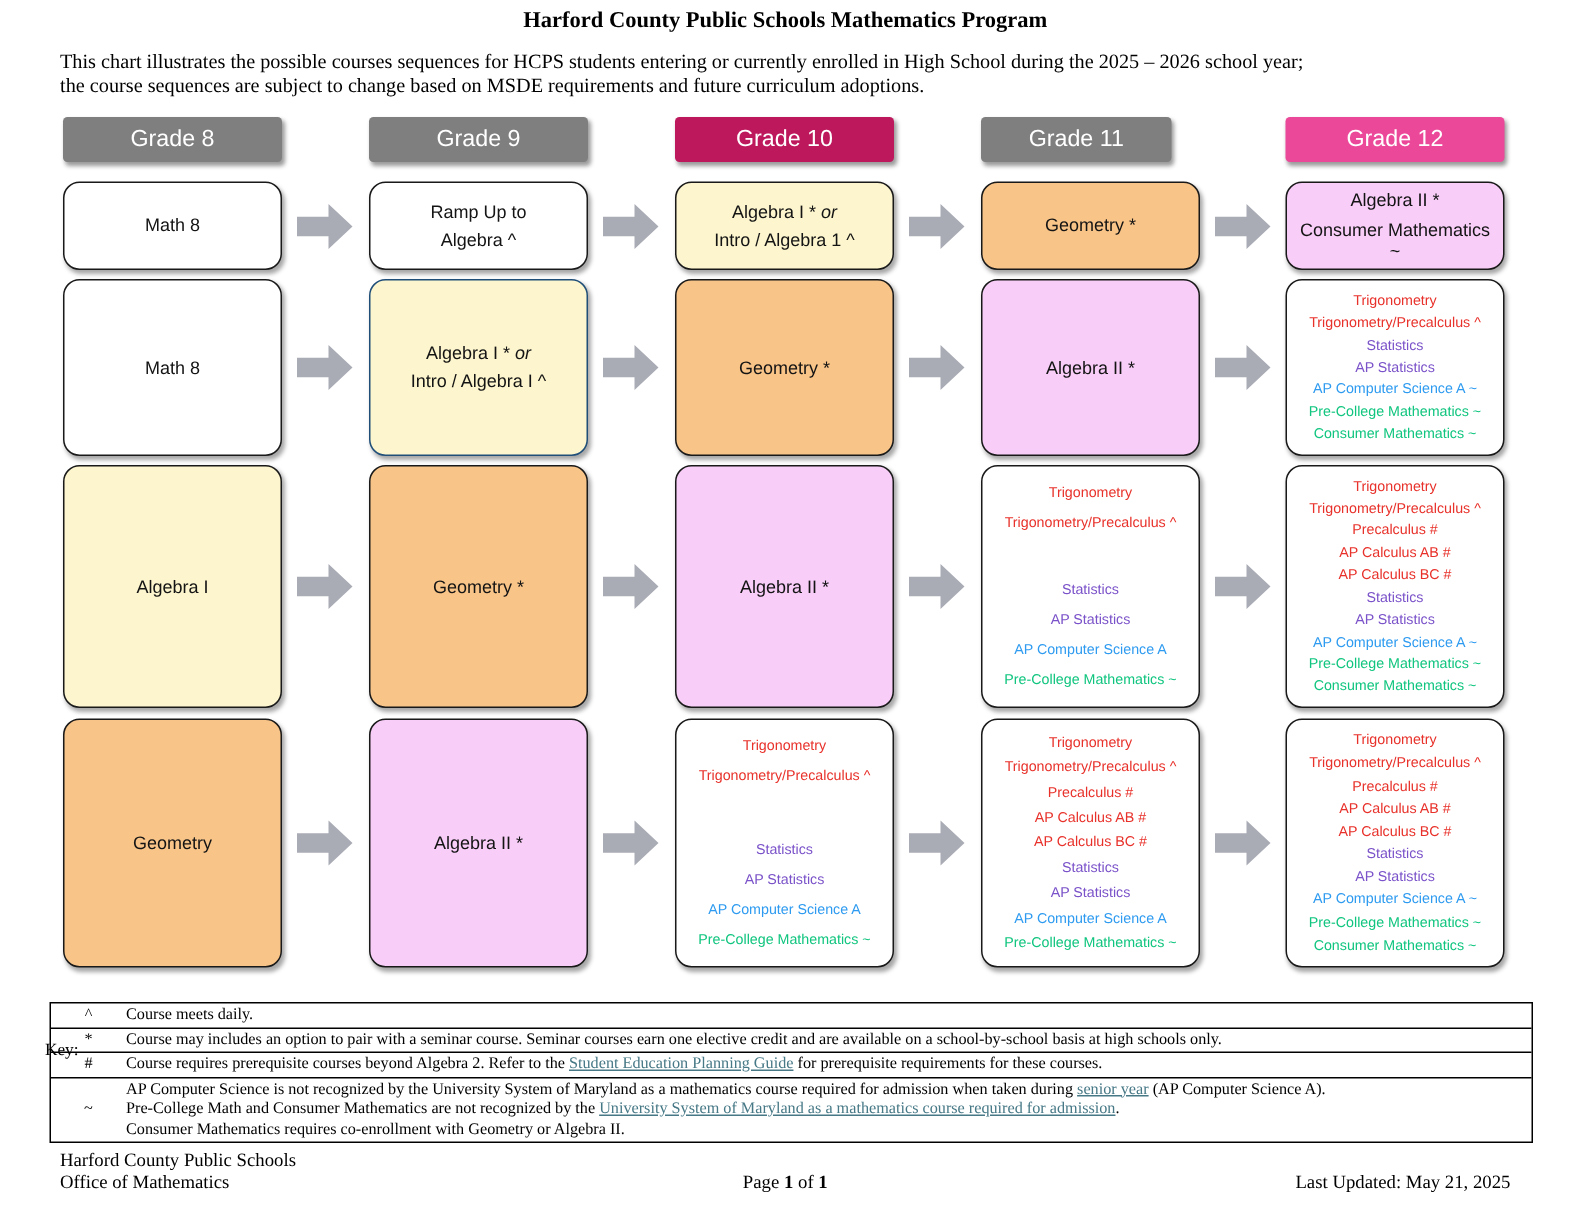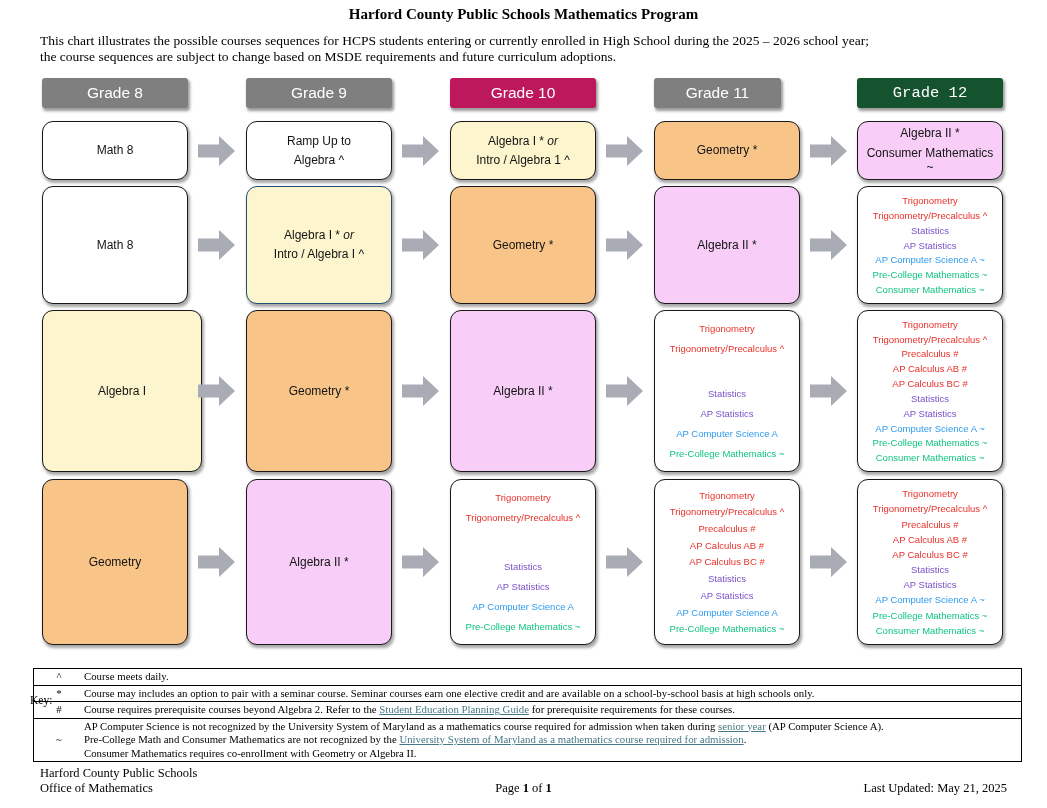--- a/index.html
+++ b/index.html
@@ -46,21 +46,21 @@
   <div class="subtitle">
     <div>This chart illustrates the possible courses sequences for HCPS students entering or currently enrolled in High School during the 2025 – 2026 school year;</div>
     <div>the course sequences are subject to change based on MSDE requirements and future curriculum adoptions.</div>
   </div>
 
   <div id="chart">
       <div class="grade-header" style="left: 42px; width: 146px; background: rgb(127, 127, 127); color: rgb(255, 255, 255);">Grade 8</div>
       <div class="grade-header" style="left: 246px; width: 146px; background: rgb(127, 127, 127); color: rgb(255, 255, 255);">Grade 9</div>
       <div class="grade-header" style="left: 450px; width: 146px; background: #be185d; color: rgb(255, 255, 255);">Grade 10</div>
       <div class="grade-header" style="left: 654px; width: 127px; background: rgb(127, 127, 127); color: rgb(255, 255, 255);">Grade 11</div>
-      <div class="grade-header" style="left: 857px; width: 146px; background: #14532d; color: rgb(255, 255, 255); font-family: Liberation Mono, monospace;">Grade 12</div>
+      <div class="grade-header" style="left: 857px; width: 146px; background: #ec4899; color: rgb(255, 255, 255);">Grade 12</div>
       <div class="course-box label-box" style="left: 42px; top: 121px; width: 146px; height: 59px; background: rgb(255, 255, 255);">
         <div class="label-line"><span>Math 8</span></div>
       </div>
       <div class="course-box label-box" style="left: 246px; top: 121px; width: 146px; height: 59px; background: rgb(255, 255, 255);">
         <div class="label-line"><span>Ramp Up to</span></div>
         <div class="label-line"><span>Algebra ^</span></div>
       </div>
       <div class="course-box label-box" style="left: 450px; top: 121px; width: 146px; height: 59px; background: rgb(252, 245, 205);">
         <div class="label-line"><span>Algebra I * </span><span style="font-style: italic;">or</span></div>
         <div class="label-line"><span>Intro / Algebra 1 ^</span></div>
@@ -111,21 +111,21 @@
         </svg></div>
       <div class="arrow" style="left: 402px; top: 229px;"><svg width="38" height="32" viewBox="0 0 38 32">
           <polygon points="0,9.5 21,9.5 21,1 37,16 21,31 21,22.5 0,22.5" fill="#a9abb5"></polygon>
         </svg></div>
       <div class="arrow" style="left: 606px; top: 229px;"><svg width="38" height="32" viewBox="0 0 38 32">
           <polygon points="0,9.5 21,9.5 21,1 37,16 21,31 21,22.5 0,22.5" fill="#a9abb5"></polygon>
         </svg></div>
       <div class="arrow" style="left: 809.5px; top: 229px;"><svg width="38" height="32" viewBox="0 0 38 32">
           <polygon points="0,9.5 21,9.5 21,1 37,16 21,31 21,22.5 0,22.5" fill="#a9abb5"></polygon>
         </svg></div>
-      <div class="course-box label-box" style="left: 42px; top: 310px; width: 160px; height: 162px; background: rgb(252, 245, 205);">
+      <div class="course-box label-box" style="left: 42px; top: 310px; width: 146px; height: 162px; background: rgb(252, 245, 205);">
         <div class="label-line"><span>Algebra I</span></div>
       </div>
       <div class="course-box label-box" style="left: 246px; top: 310px; width: 146px; height: 162px; background: rgb(248, 196, 136);">
         <div class="label-line"><span>Geometry *</span></div>
       </div>
       <div class="course-box label-box" style="left: 450px; top: 310px; width: 146px; height: 162px; background: rgb(248, 206, 248);">
         <div class="label-line"><span>Algebra II *</span></div>
       </div>
       <div class="course-box list-box gap-box" style="left: 654px; top: 310px; width: 146px; height: 162px; background: rgb(255, 255, 255);">
         <div class="list-item" style="color: rgb(232, 49, 42);">Trigonometry</div>

